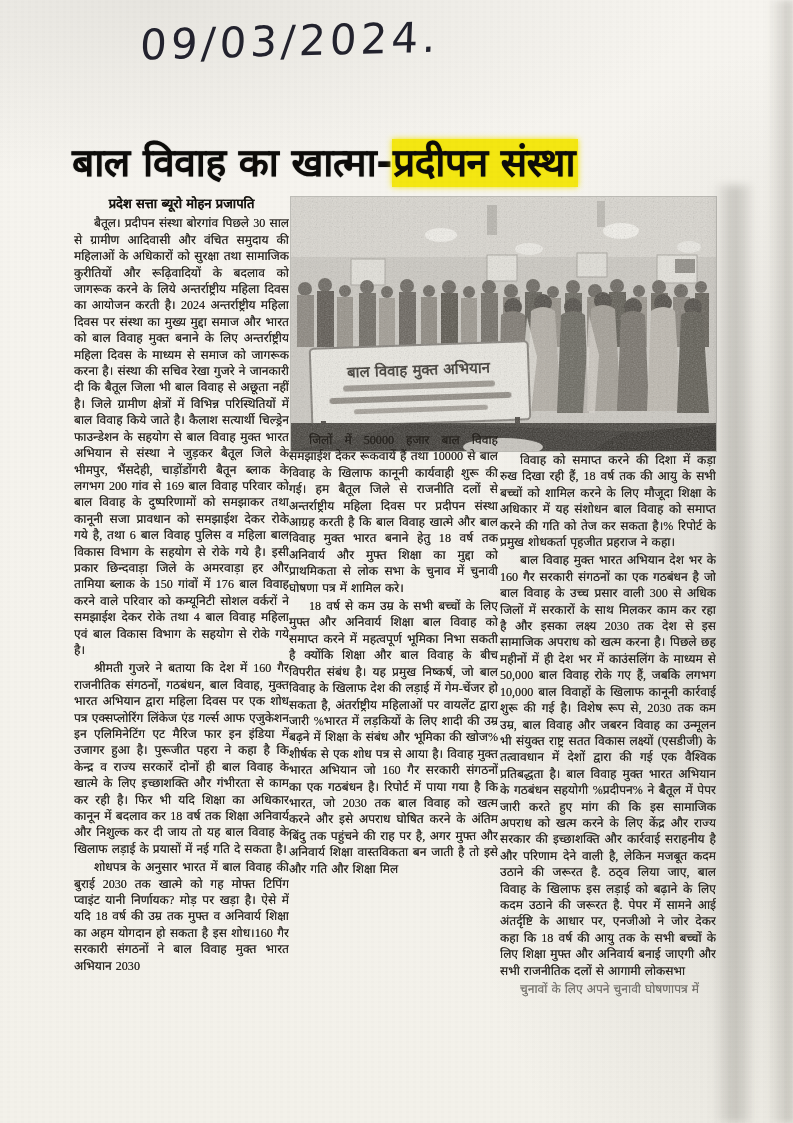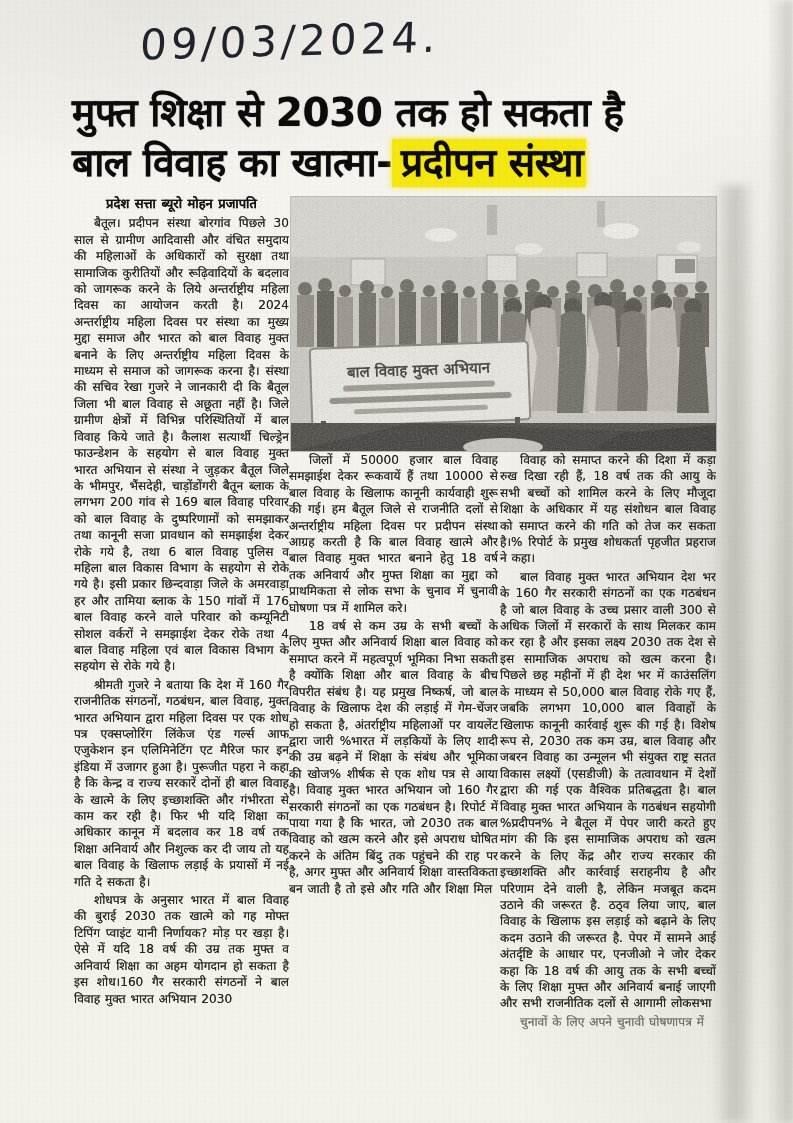--- a/index.html
+++ b/index.html
@@ -34,30 +34,30 @@
     font-size:42px;font-weight:500;color:#23232e;
     transform:rotate(-1.5deg) skewX(-4deg);
     letter-spacing:4px;font-family:"DejaVu Sans",sans-serif;
   }
   .headline{
     position:absolute;left:72px;top:88px;width:660px;
     font-weight:bold;font-size:39px;line-height:1.28;color:#0d0c0a;
     letter-spacing:-0.5px;
     text-shadow:0 0 1px rgba(0,0,0,.55);
   }
-  .hl-mark{background:#f4e712;box-shadow:0 0 6px #f4e712;padding:1px 3px 2px 9px;}
+  .hl-mark{background:#f4e712;box-shadow:0 0 6px #f4e712;padding:1px 3px 2px 1px;}
   .col{
     position:absolute;text-align:justify;font-size:12.1px;line-height:16.4px;
     color:#26231f;overflow:hidden;
     text-shadow:0 0 .6px rgba(40,36,30,.7);
     word-spacing:1px;
   }
-  .col p{margin:0 0 2px 0;text-indent:20px;}
+  .col p{margin:0 0 2px 0;text-indent:20px;font-family:Liberation Serif, serif;}
   .col-left{left:74px;top:196px;width:215px;height:915px;}
-  .col-mid{left:289px;top:452px;width:209px;height:625px;}
+  .col-mid{left:289px;top:432px;width:209px;height:625px;}
   .col-right{left:500px;top:452px;width:216px;height:640px;}
   .byline{
     font-weight:bold;text-align:center;text-indent:0 !important;
     font-size:13px;margin-bottom:3px !important;color:#171511;
   }
   .subhead{
     font-weight:bold;text-align:center;text-indent:0 !important;
     font-size:15.5px;line-height:21px;color:#14120f;
     text-decoration:underline;text-underline-offset:3px;
     margin:6px 0 5px 0 !important;
@@ -70,21 +70,21 @@
   .photo-wrap svg{display:block;width:100%;height:100%;}
 </style>
 </head>
 <body>
 
 <div class="page">
 
   <div class="handwritten-date">09/03/2024.</div>
 
   <div class="headline">
-    <span>मुफ्त शिक्षा से 2030 तक हो सकता है</span><br>
+    <br>
     <span>बाल विवाह का खात्मा-</span><span class="hl-mark">प्रदीपन संस्था</span>
   </div>
 
   <div class="photo-wrap">
     <svg viewBox="0 0 425 254" preserveAspectRatio="none">
       <defs>
         <filter id="grain" x="0" y="0" width="100%" height="100%">
           <feTurbulence type="fractalNoise" baseFrequency="0.75" numOctaves="2" stitchTiles="stitch"></feTurbulence>
           <feColorMatrix type="saturate" values="0"></feColorMatrix>
           <feComponentTransfer>

